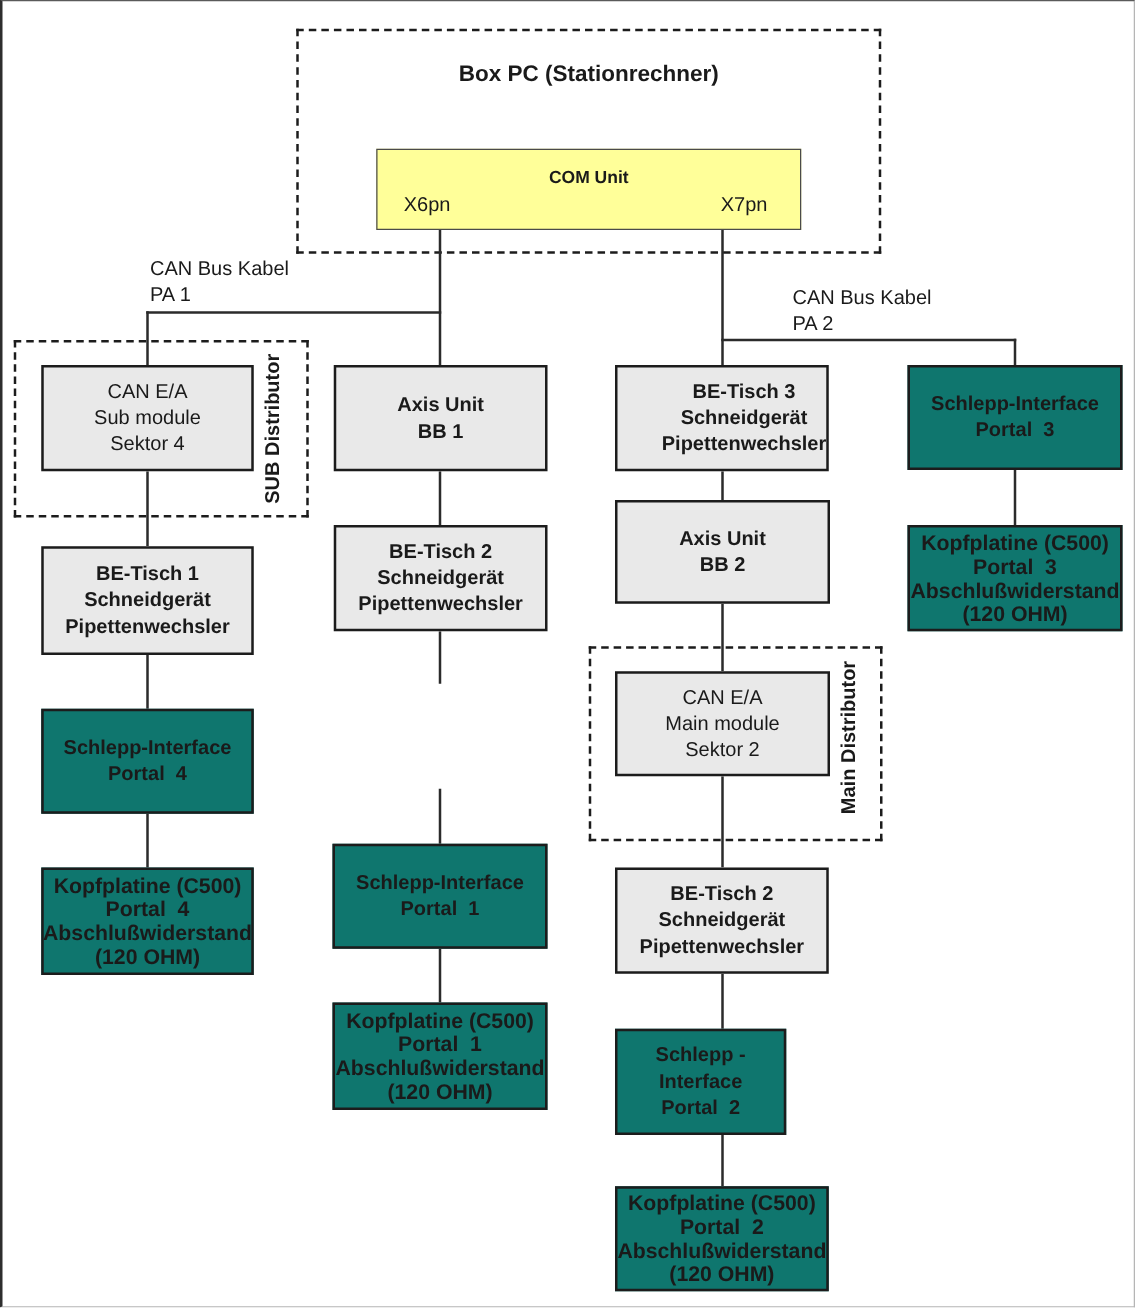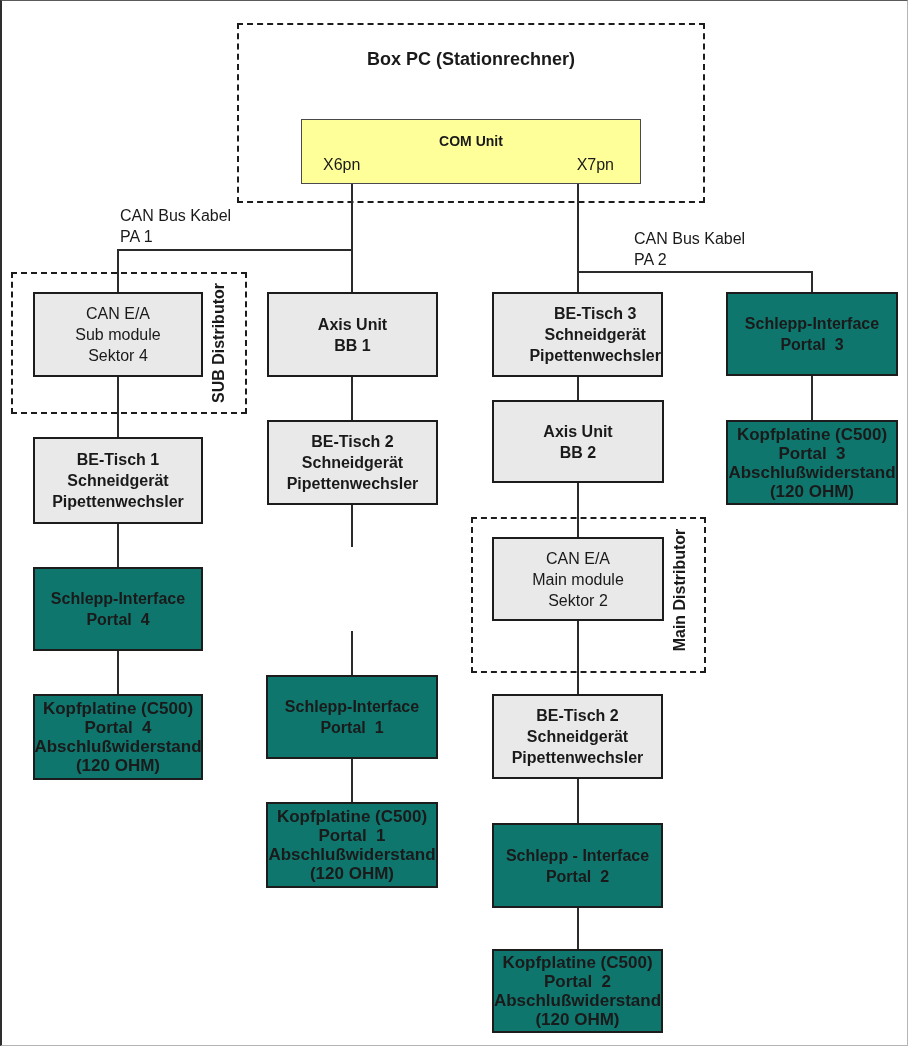--- a/index.html
+++ b/index.html
@@ -186,21 +186,21 @@
   <div class="node gray" style="left:490px;top:536px;width:172px;height:84px;">
     <div class="node-text">CAN E/A
 Main module
 Sektor 2</div>
   </div>
   <div class="node gray" style="left:490px;top:693px;width:171px;height:85px;">
     <div class="node-text bold">BE-Tisch 2
 Schneidgerät
 Pipettenwechsler</div>
   </div>
-  <div class="node green" style="left:490px;top:822px;width:171px;height:85px;">
+  <div class="node green" style="left:490px;top:822px;width:137px;height:85px;">
     <div class="node-text bold">Schlepp - Interface
 Portal  2</div>
   </div>
   <div class="node green" style="left:490px;top:948px;width:171px;height:84px;">
     <div class="node-text bold small">Kopfplatine (C500)
 Portal  2
 Abschlußwiderstand
 (120 OHM)</div>
   </div>
 

